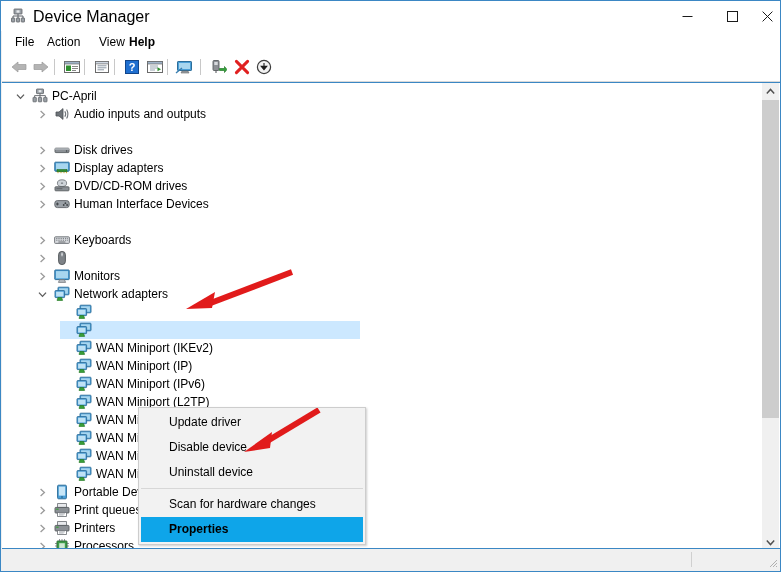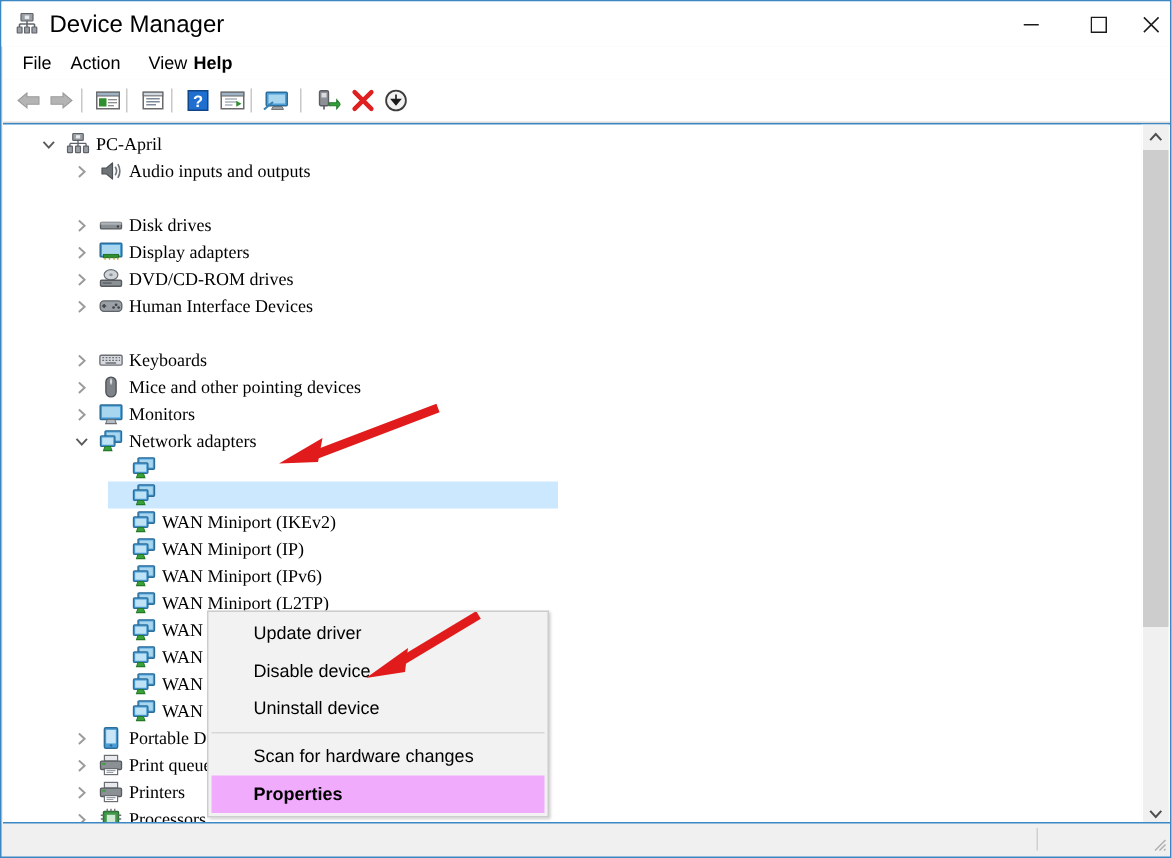--- a/index.html
+++ b/index.html
@@ -111,25 +111,24 @@
     position: absolute;
     left: 1px; top: 81px;
     width: 778px;
     height: 468px;
     background: #ffffff;
     border-top: 1px solid #3b87c4;
     overflow: hidden;
   }
   #tree-scroll-area {
     position: absolute;
-    left: 12px; top: 0;
+    left: 0; top: 0;
     width: 755px;
     height: 468px;
     overflow: hidden;
-    font-family: Liberation Serif, serif;
   }
   .row {
     position: absolute;
     left: 0;
     width: 755px;
     height: 18px;
     white-space: nowrap;
   }
   .row .twisty {
     position: absolute;
@@ -198,21 +197,21 @@
   .ctxitem {
     position: relative;
     height: 25px;
     line-height: 25px;
     padding-left: 30px;
     font-size: 12px;
     color: #000000;
     white-space: nowrap;
   }
   .ctxitem.hl {
-    background: #f0abfc;
+    background: #0ea5e9;
     font-weight: bold;
     margin: 0 2px;
     padding-left: 28px;
   }
   .ctxsep {
     height: 1px;
     background: #d7d7d7;
     margin: 3px 2px 3px 2px;
   }
 
@@ -487,21 +486,20 @@
           <span class="twisty" style="left: 32px;">
             <svg width="9" height="9" viewBox="0 0 9 9">
               <path d="M2.6 1 L6.4 4.5 L2.6 8" fill="none" stroke="#9b9b9b" stroke-width="1.3"></path>
             </svg>
           </span>
           <span class="ico" style="left: 52px;"><svg width="16" height="16" viewBox="0 0 16 16">
               <rect x="4.6" y="1.4" width="6.8" height="13.2" rx="3.3" fill="#7e8388" stroke="#4d5155" stroke-width="0.9"></rect>
               <path d="M8 2.4 V6.4" stroke="#d6d9dc" stroke-width="0.9"></path>
               <rect x="7.3" y="3.2" width="1.5" height="2.4" rx="0.7" fill="#d6d9dc"></rect>
             </svg></span>
-          <span class="lbl" style="left: 72px;">Mice and other pointing devices</span>
         </div>
         <div class="row" style="top: 184px;">
           <span class="twisty" style="left: 32px;">
             <svg width="9" height="9" viewBox="0 0 9 9">
               <path d="M2.6 1 L6.4 4.5 L2.6 8" fill="none" stroke="#9b9b9b" stroke-width="1.3"></path>
             </svg>
           </span>
           <span class="ico" style="left: 52px;"><svg width="16" height="16" viewBox="0 0 16 16">
               <rect x="0.8" y="2" width="14.4" height="9.6" rx="0.6" fill="#4a9fd8" stroke="#2c6d99" stroke-width="1"></rect>
               <rect x="2" y="3.1" width="12" height="7.2" fill="#a8d6ef"></rect>

